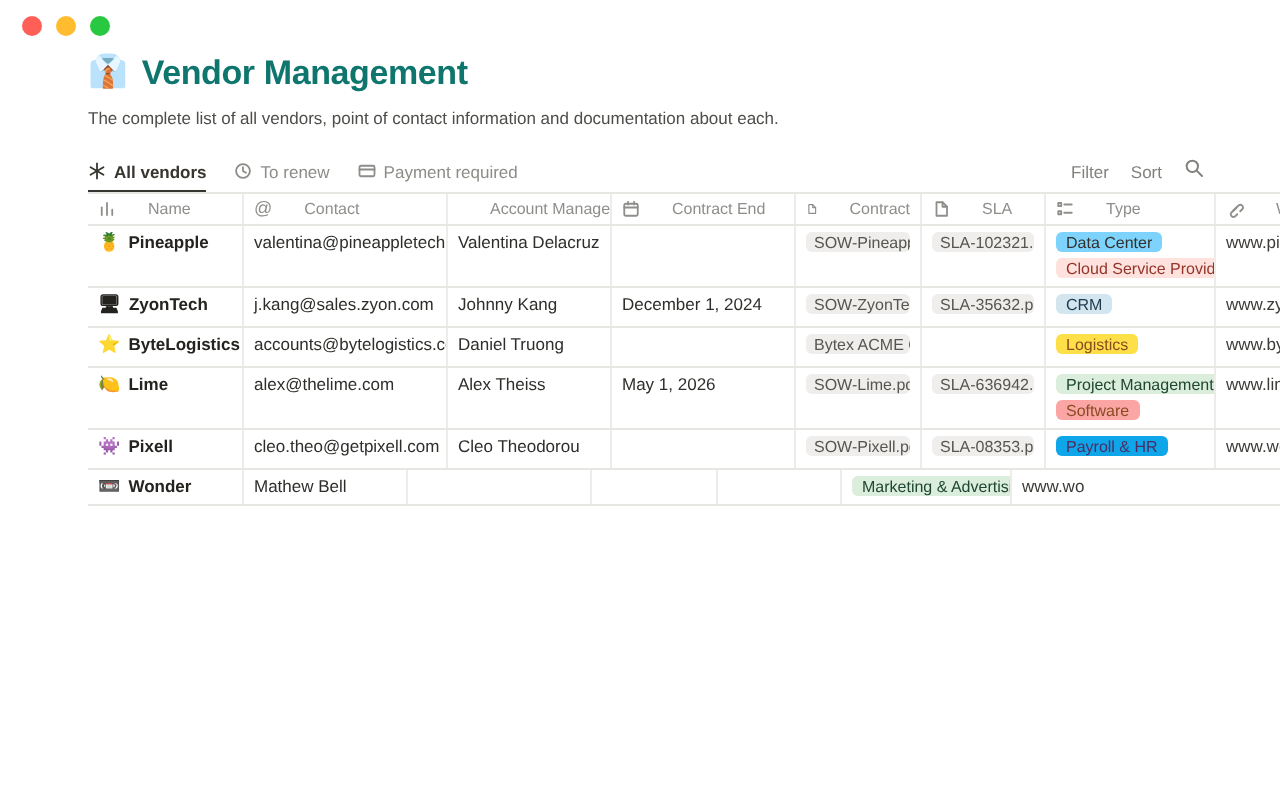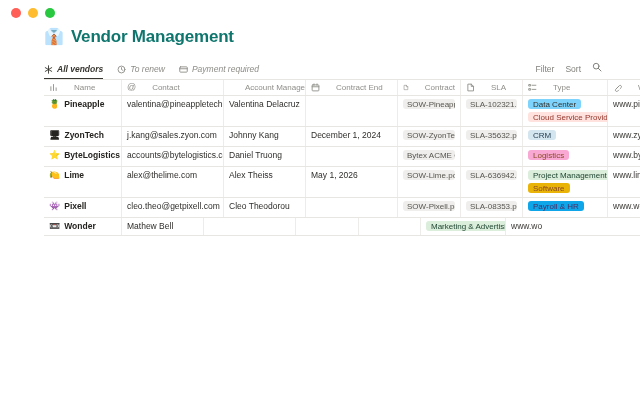--- a/index.html
+++ b/index.html
@@ -13,21 +13,21 @@
   .dot { width:10px; height:10px; border-radius:50%; }
   .content { padding-left:44px; }
 
   .title-row { display:flex; align-items:center; gap:7px; margin-top:1px; }
   .page-icon { font-size:16px; line-height:1; }
   h1.page-title { font-size:17px; font-weight:700; color:#0f766e; letter-spacing:-0.2px; }
   .page-desc { margin-top:7px; font-size:8.5px; color:#4f4d49; }
 
   .toolbar { margin-top:15px; display:flex; justify-content:space-between; align-items:flex-end; padding-right:38px; }
   .tabs { display:flex; gap:14px; }
-  .tab { display:flex; align-items:center; gap:4px; font-size:8.5px; color:#8d8c87; padding-bottom:5px; cursor:default;font-style:italic; }
+  .tab { display:flex; gap:4px; font-size:8.5px; color:#8d8c87; padding-bottom:5px; cursor:default; }
   .tab.active { color:#37352f; font-weight:700; border-bottom:1.5px solid #37352f; padding-bottom:3.5px; }
   .tab svg { display:block; }
   .toolbar-right { display:flex; align-items:flex-end; gap:11px; font-size:8.5px; color:#82817d; padding-bottom:5px; }
 
   .table { border-top:1px solid #e7e6e3; width:660px; }
   .tr { display:flex; border-bottom:1px solid #e7e6e3; align-items:stretch; }
   .td, .th { border-right:1px solid #edece9; padding:3px 5px 4px 5px; overflow:hidden; white-space:nowrap; flex:0 0 auto; }
   .th { display:flex; align-items:center; gap:16px; font-size:8px; color:#8f8e8a; padding-top:3px; padding-bottom:3px; }
   .td { font-size:8.5px; color:#2f2e2b; }
   .c-name { width:78px; } .c-contact { width:102px; } .c-manager { width:82px; }
@@ -48,20 +48,21 @@
     <span class="dot" id="dot-close" style="background: rgb(255, 95, 87);"></span>
     <span class="dot" id="dot-min" style="background: rgb(254, 188, 46);"></span>
     <span class="dot" id="dot-zoom" style="background: rgb(40, 200, 64);"></span>
   </div>
 
   <div class="content">
     <div class="title-row">
       <span class="page-icon">👔</span>
       <h1 class="page-title">Vendor Management</h1>
     </div>
+    <p class="page-desc">The complete list of all vendors, point of contact information and documentation about each.</p>
 
     <div class="toolbar">
       <div class="tabs" id="tabs">
           <div class="tab active">
             <svg width="9" height="9" viewBox="0 0 12 12">
               <g fill="none" stroke="currentColor" stroke-width="1.2" stroke-linecap="round" stroke-linejoin="round">
                 <line x1="6" y1="1" x2="6" y2="11"></line>
                 <line x1="1.7" y1="3.5" x2="10.3" y2="8.5"></line>
                 <line x1="10.3" y1="3.5" x2="1.7" y2="8.5"></line>
               </g>
@@ -221,41 +222,41 @@
                 <span>ByteLogistics</span>
               </span>
             </div>
             <div class="td c-contact"><span>accounts@bytelogistics.com</span></div>
             <div class="td c-manager"><span>Daniel Truong</span></div>
             <div class="td c-end"><span></span></div>
             <div class="td c-contract"><span class="chip">Bytex ACME C...</span></div>
             <div class="td c-sla"></div>
             <div class="td c-type">
               <span class="tags">
-                <span class="tag" style="background:#f9a8d4;color:#8A4B21">Logistics</span>
+                <span class="tag" style="background:#fde047;color:#8A4B21">Logistics</span>
               </span>
             </div>
             <div class="td c-web"><span class="web-text">www.by</span></div>
           </div>
           <div class="tr">
             <div class="td c-name">
               <span class="name-cell">
                 <span class="vendor-icon">🍋</span>
                 <span>Lime</span>
               </span>
             </div>
             <div class="td c-contact"><span>alex@thelime.com</span></div>
             <div class="td c-manager"><span>Alex Theiss</span></div>
             <div class="td c-end"><span>May 1, 2026</span></div>
             <div class="td c-contract"><span class="chip">SOW-Lime.pdf</span></div>
             <div class="td c-sla"><span class="chip">SLA-636942....</span></div>
             <div class="td c-type">
               <span class="tags">
                 <span class="tag" style="background:#DBEDDB;color:#1F4632">Project Management</span>
-                <span class="tag" style="background:#eab308;color:#8A4B21">Software</span>
+                <span class="tag" style="background:#fca5a5;color:#8A4B21">Software</span>
               </span>
             </div>
             <div class="td c-web"><span class="web-text">www.lim</span></div>
           </div>
           <div class="tr">
             <div class="td c-name">
               <span class="name-cell">
                 <span class="vendor-icon">👾</span>
                 <span>Pixell</span>
               </span>

